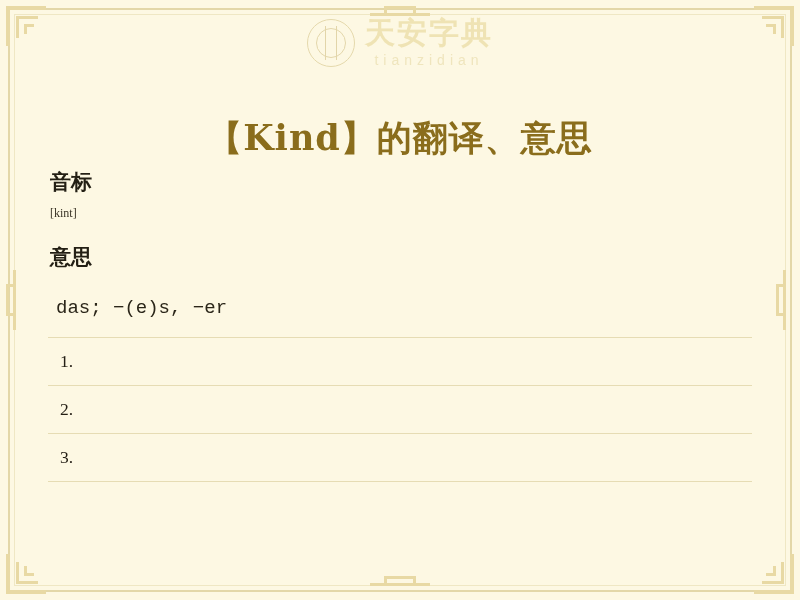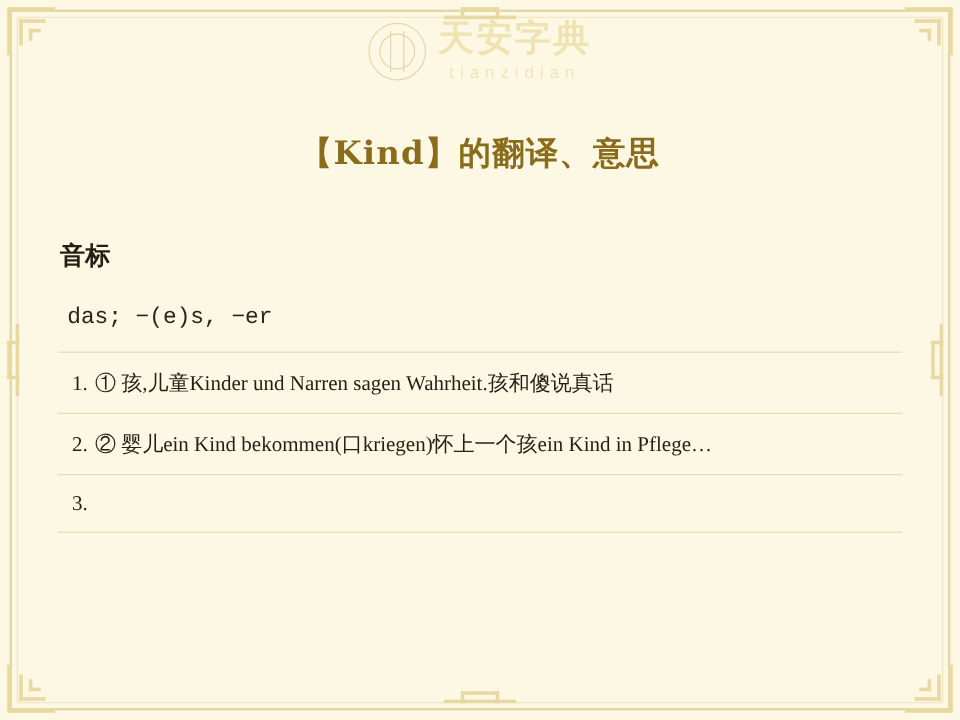--- a/index.html
+++ b/index.html
@@ -137,33 +137,32 @@
   }
 
   
   .page-title {
     position: absolute;
     left: 0;
     right: 0;
     top: 92px;
     text-align: center;
     font-family: "DejaVu Serif", serif;
-    font-size: 27px;
+    font-size: 35px;
     font-weight: bold;
     color: #8a6d1c;
     letter-spacing: 1px;
   }
 
   
   .content {
     position: absolute;
     left: 48px;
     right: 48px;
     top: 168px;
-    margin-top: 31px;
   }
   .section-head {
     font-family: "DejaVu Serif", serif;
     font-size: 21px;
     font-weight: bold;
     color: #231f14;
     margin: 0 0 4px 2px;
   }
   .phonetic {
     font-family: "Liberation Serif", serif;
@@ -272,29 +271,29 @@
     <div class="logo-title">天安字典</div>
     <div class="logo-sub">tianzidian</div>
   </div>
 </div>
 
 <h1 class="page-title">【Kind】的翻译、意思</h1>
 
 <div class="content">
 
   <h2 class="section-head">音标</h2>
-
+  <div class="phonetic">[kint]</div>
+
+  <h2 class="section-head meaning">意思</h2>
   <div class="pos-line">das; −(e)s, −er</div>
 
   <ul class="defs">
     <li>
       <span class="num">1.</span>
-      <span class="txt">① 孩,儿童Kinder und Narren sagen Wahrheit.孩和傻说真话</span>
     </li>
     <li>
       <span class="num">2.</span>
-      <span class="txt">② 婴儿ein Kind bekommen(口kriegen)怀上一个孩ein Kind in Pflege…</span>
     </li>
     <li>
       <span class="num">3.</span>
     </li>
   </ul>
 </div>
 
 </body></html>

